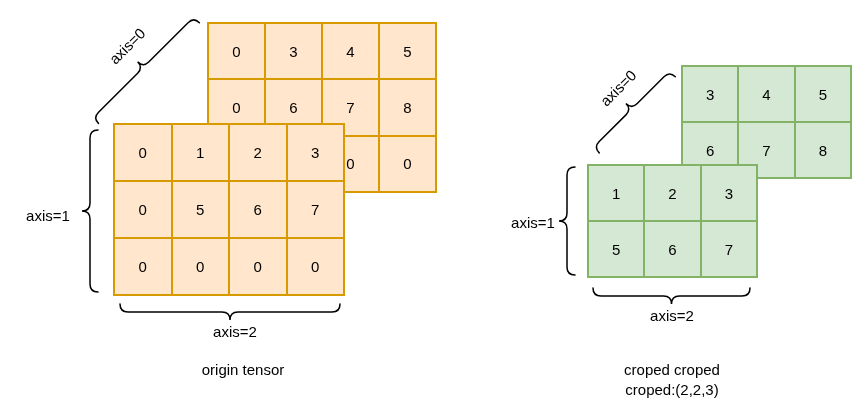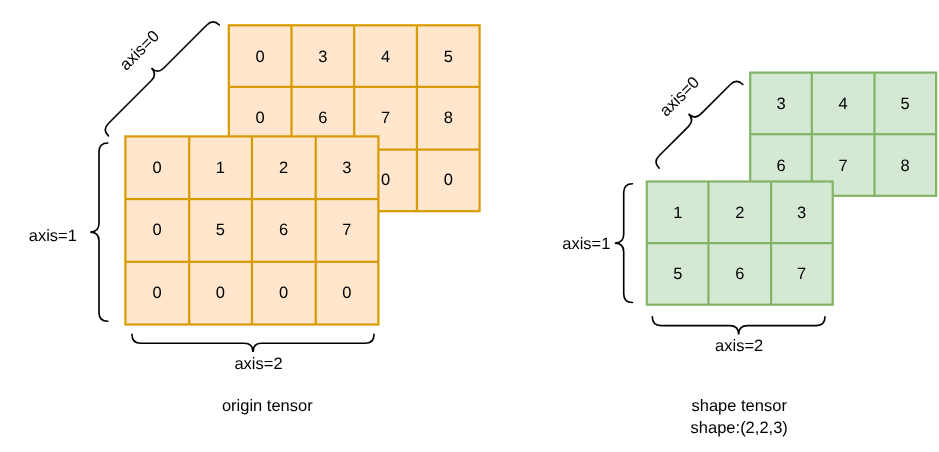--- a/index.html
+++ b/index.html
@@ -132,17 +132,17 @@
   <div class="label" style="left:235px; top:331px;">axis=2</div>
 
   <div class="label rot" style="left:618px; top:88px;">axis=0</div>
   <div class="label" style="left:533px; top:222px;">axis=1</div>
   <div class="label" style="left:672px; top:315px;">axis=2</div>
 
   <div class="caption" style="left:220px; top:360px;margin-left:23px;">
     <div>origin tensor</div>
   </div>
   <div class="caption" style="left:672px; top:360px;">
-    <div>shape tensor</div>
-    <div>shape:(2,2,3)</div>
+    <div>croped croped</div>
+    <div>croped:(2,2,3)</div>
   </div>
 
 </div>
 
 </body></html>

